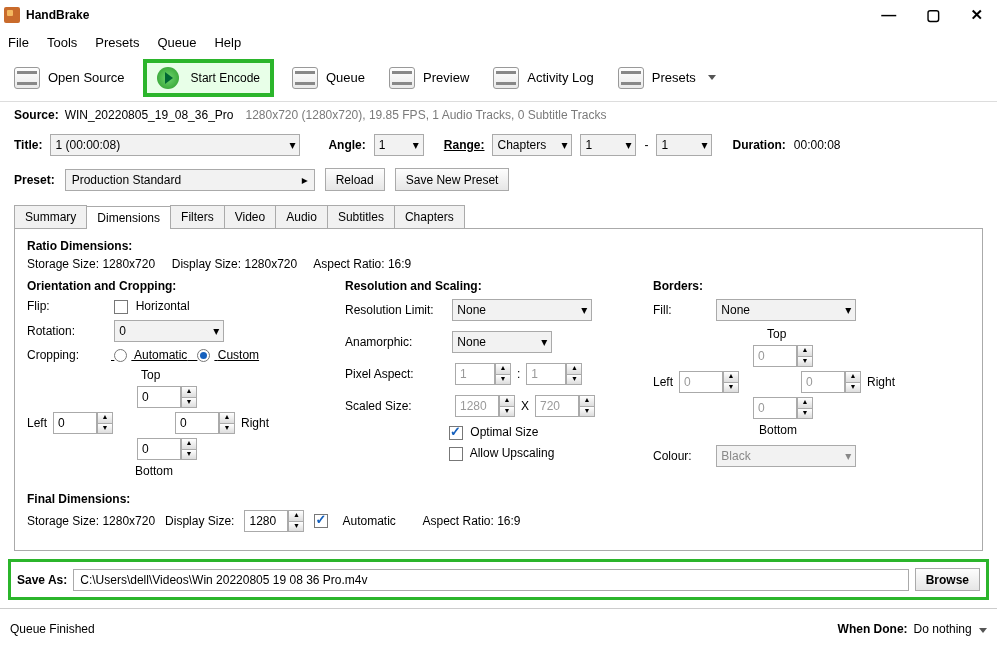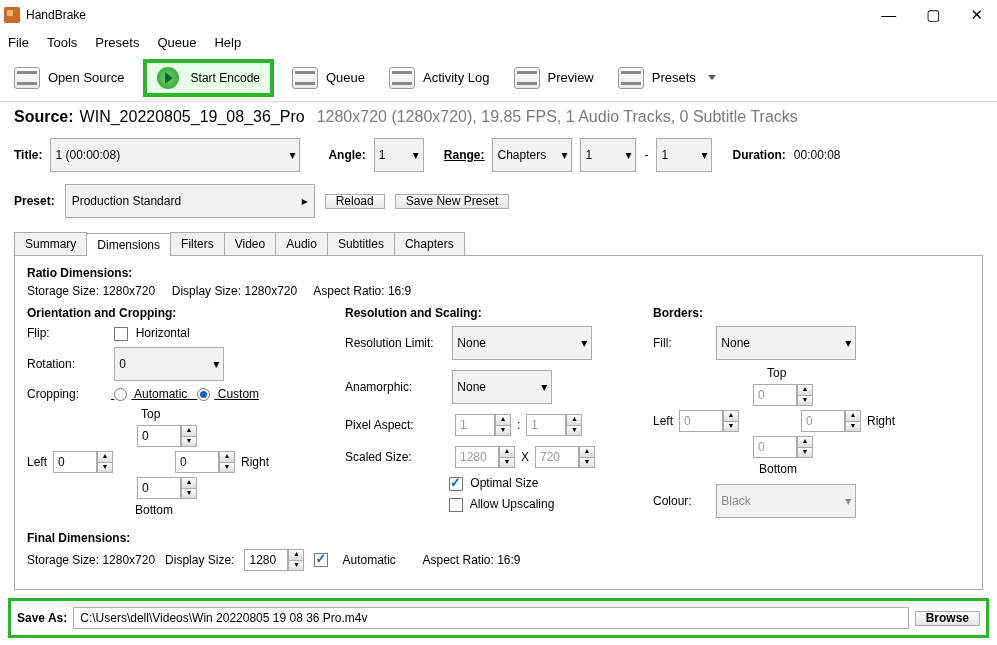--- a/index.html
+++ b/index.html
@@ -1,18 +1,18 @@
 <!DOCTYPE html>
 <html><head>
 <meta charset="utf-8">
 <style>
 * { box-sizing: border-box; margin: 0; padding: 0; font-family: "Segoe UI", Tahoma, sans-serif; }
 body { width: 997px; height: 645px; background: #fff; font-size: 12px; color: #000; overflow: hidden; }
 
-.titlebar { height: 30px; display: flex; align-items: center; padding: 0 4px; }
+.titlebar { height: 30px; display: flex; align-items: center; padding: 0 4px; font-weight: bold; }
 .titlebar .app-icon { width: 16px; height: 16px; background: #c96b2c; border-radius: 2px; margin-right: 6px; display: inline-block; position: relative; }
 .titlebar .app-icon::after { content:""; position:absolute; left:3px; top:3px; width:6px; height:6px; background:#f4b860; border-radius:1px; }
 .titlebar .title { font-size: 12px; }
 .winctrls { margin-left: auto; display: flex; gap: 30px; padding-right: 10px; }
 .winctrls span { font-size: 15px; font-family: Arial; }
 
 .menubar { height: 24px; display: flex; align-items: center; padding: 0 8px; gap: 18px; font-size: 13px; }
 
 .toolbar { height: 48px; display: flex; align-items: center; padding: 0 8px; gap: 12px; border-bottom: 1px solid #ddd; }
 .tbtn { display: flex; align-items: center; gap: 8px; font-size: 13px; padding: 4px 6px; cursor: pointer; }
@@ -21,33 +21,33 @@
 .tbicon::after { content:""; position:absolute; left:2px; right:2px; bottom:3px; height:3px; background:#888; }
 
 .plus-corner::after { content:"+"; position:absolute; right:-5px; bottom:-5px; width:12px; height:12px; background:#3b8e3b; color:#fff; border-radius:50%; font-size:10px; font-weight:bold; text-align:center; line-height:12px; }
 
 .start-hl { border:4px solid #2bb52b; background:#e8ffe8; display:flex; align-items:center; padding:4px 10px; gap:12px; }
 .play-circ { width:22px; height:22px; border-radius:50%; background:radial-gradient(#6fd66f,#2a9a2a); position:relative; }
 .play-circ::after { content:""; position:absolute; left:8px; top:5px; border-left:8px solid #063; border-top:6px solid transparent; border-bottom:6px solid transparent; }
 
 .drop-tri { width:0; height:0; border-left:4px solid transparent; border-right:4px solid transparent; border-top:5px solid #555; display:inline-block; margin-left:4px; }
 
-.srcrow { padding:6px 14px; display:flex; gap:6px; font-size:16px; align-items:center; }
+.srcrow { padding:6px 14px; display:flex; gap:6px; font-size:12px; align-items:center; }
 .gray { color:#7a7a7a; }
 
 .row2 { padding:6px 14px; display:flex; align-items:center; gap:8px; font-size:12px; }
-select,.sel { border:1px solid #aaa; background:#f2f2f2; font-size:12px; padding:2px 4px; height:34px; }
+select,.sel { border:1px solid #aaa; background:#f2f2f2; font-size:12px; padding:2px 4px; height:22px; }
 .sel { display:inline-flex; align-items:center; justify-content:space-between; }
 .num { border:1px solid #aaa; background:#fff; font-size:12px; padding:2px 4px; height:22px; width:54px; }
 .spin { display:inline-flex; flex-direction:column; border:1px solid #aaa; height:22px; width:16px; }
 .spin span { flex:1; font-size:7px; text-align:center; background:linear-gradient(#fff,#ddd); border-bottom:1px solid #aaa; }
 .spin span:last-child { border-bottom:none; }
 .ng { display:inline-flex; }
 
-.btn { border:1px solid #aaa; background:linear-gradient(#fdfdfd,#e6e6e6); padding:3px 10px; font-size:12px; height:15px; display:inline-flex; align-items:center; }
+.btn { border:1px solid #aaa; background:linear-gradient(#fdfdfd,#e6e6e6); padding:3px 10px; font-size:12px; height:23px; display:inline-flex; align-items:center; }
 .preset-bar { padding:6px 14px; display:flex; align-items:center; gap:10px; }
 .preset-sel { width:250px; display:flex; justify-content:space-between; align-items:center; padding:0 6px; }
 
 .tabs { margin:8px 14px 0; display:flex; }
 .tab { border:1px solid #aaa; border-bottom:none; padding:4px 10px; font-size:12px; background:#f1f1f1; margin-right:-1px; }
 .tab.active { background:#fff; position:relative; top:1px; }
 .tabbody { border:1px solid #aaa; margin:0 14px; padding:10px 12px; font-size:12px; }
 .b { font-weight:bold; }
 .sect { margin-bottom:8px; }
 .cols { display:flex; gap:28px; margin-top:8px; }
@@ -97,25 +97,25 @@
   <div class="start-hl">
     <span class="play-circ"></span>
     <span>Start Encode</span>
   </div>
   <div class="tbtn">
     <span class="tbicon"></span>
     <span>Queue</span>
   </div>
   <div class="tbtn">
     <span class="tbicon"></span>
-    <span>Activity Log</span>
+    <span>Preview</span>
   </div>
   <div class="tbtn">
     <span class="tbicon"></span>
-    <span>Preview</span>
+    <span>Activity Log</span>
   </div>
   <div class="tbtn">
     <span class="tbicon"></span>
     <span>Presets</span>
     <span class="drop-tri"></span>
   </div>
 </div>
 
 <div class="srcrow">
   <span class="b">Source:</span>

